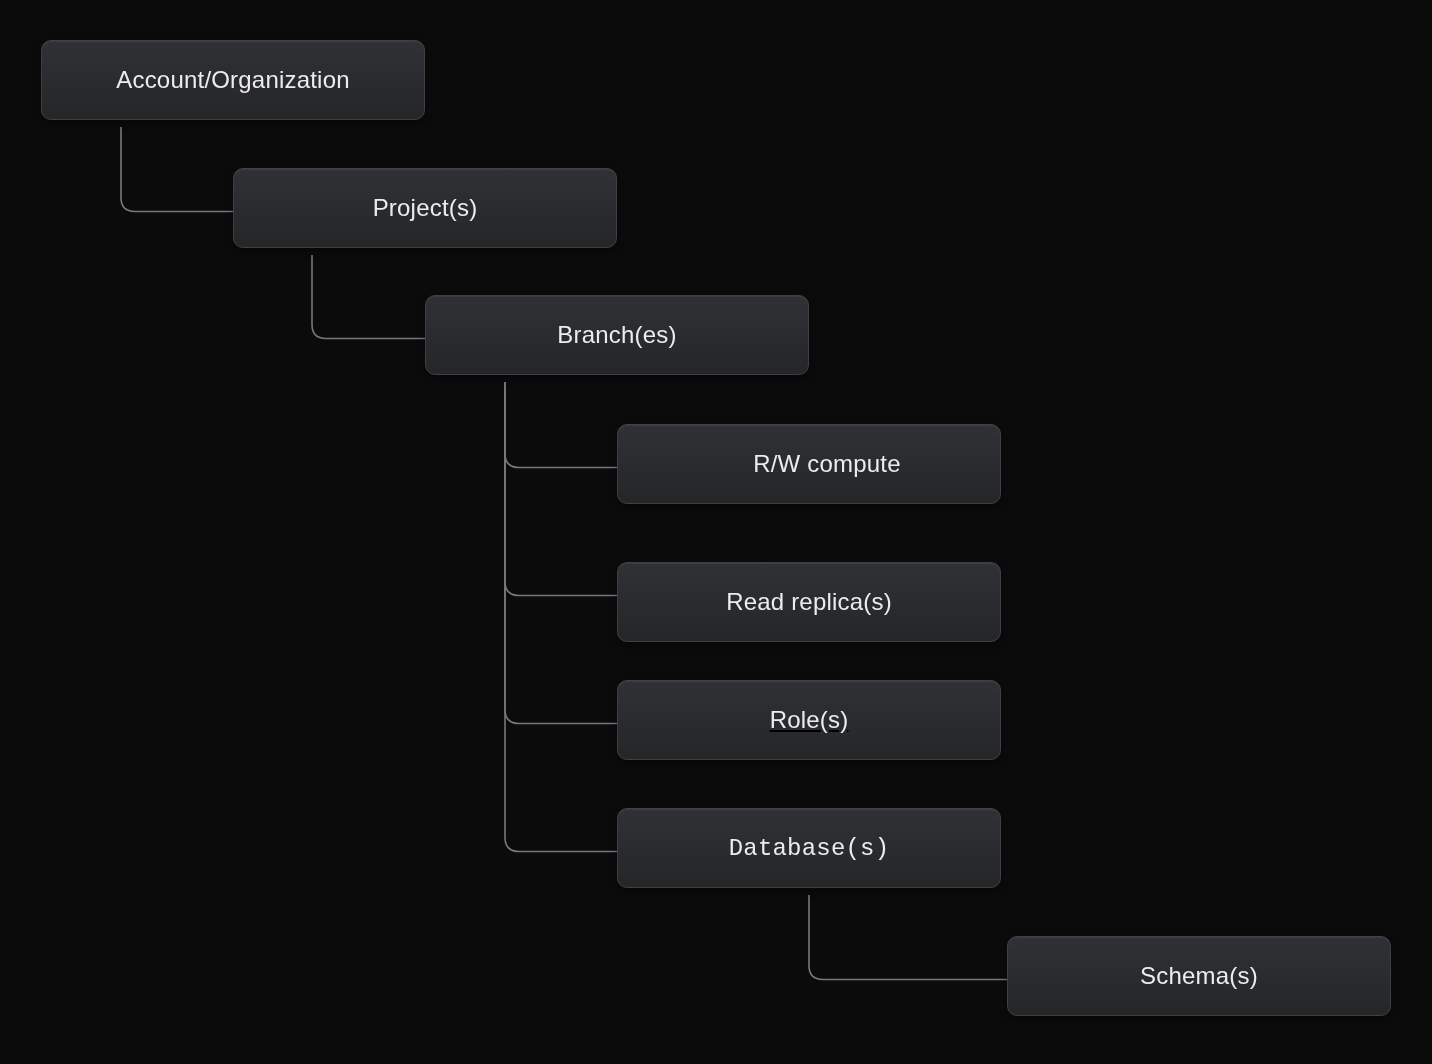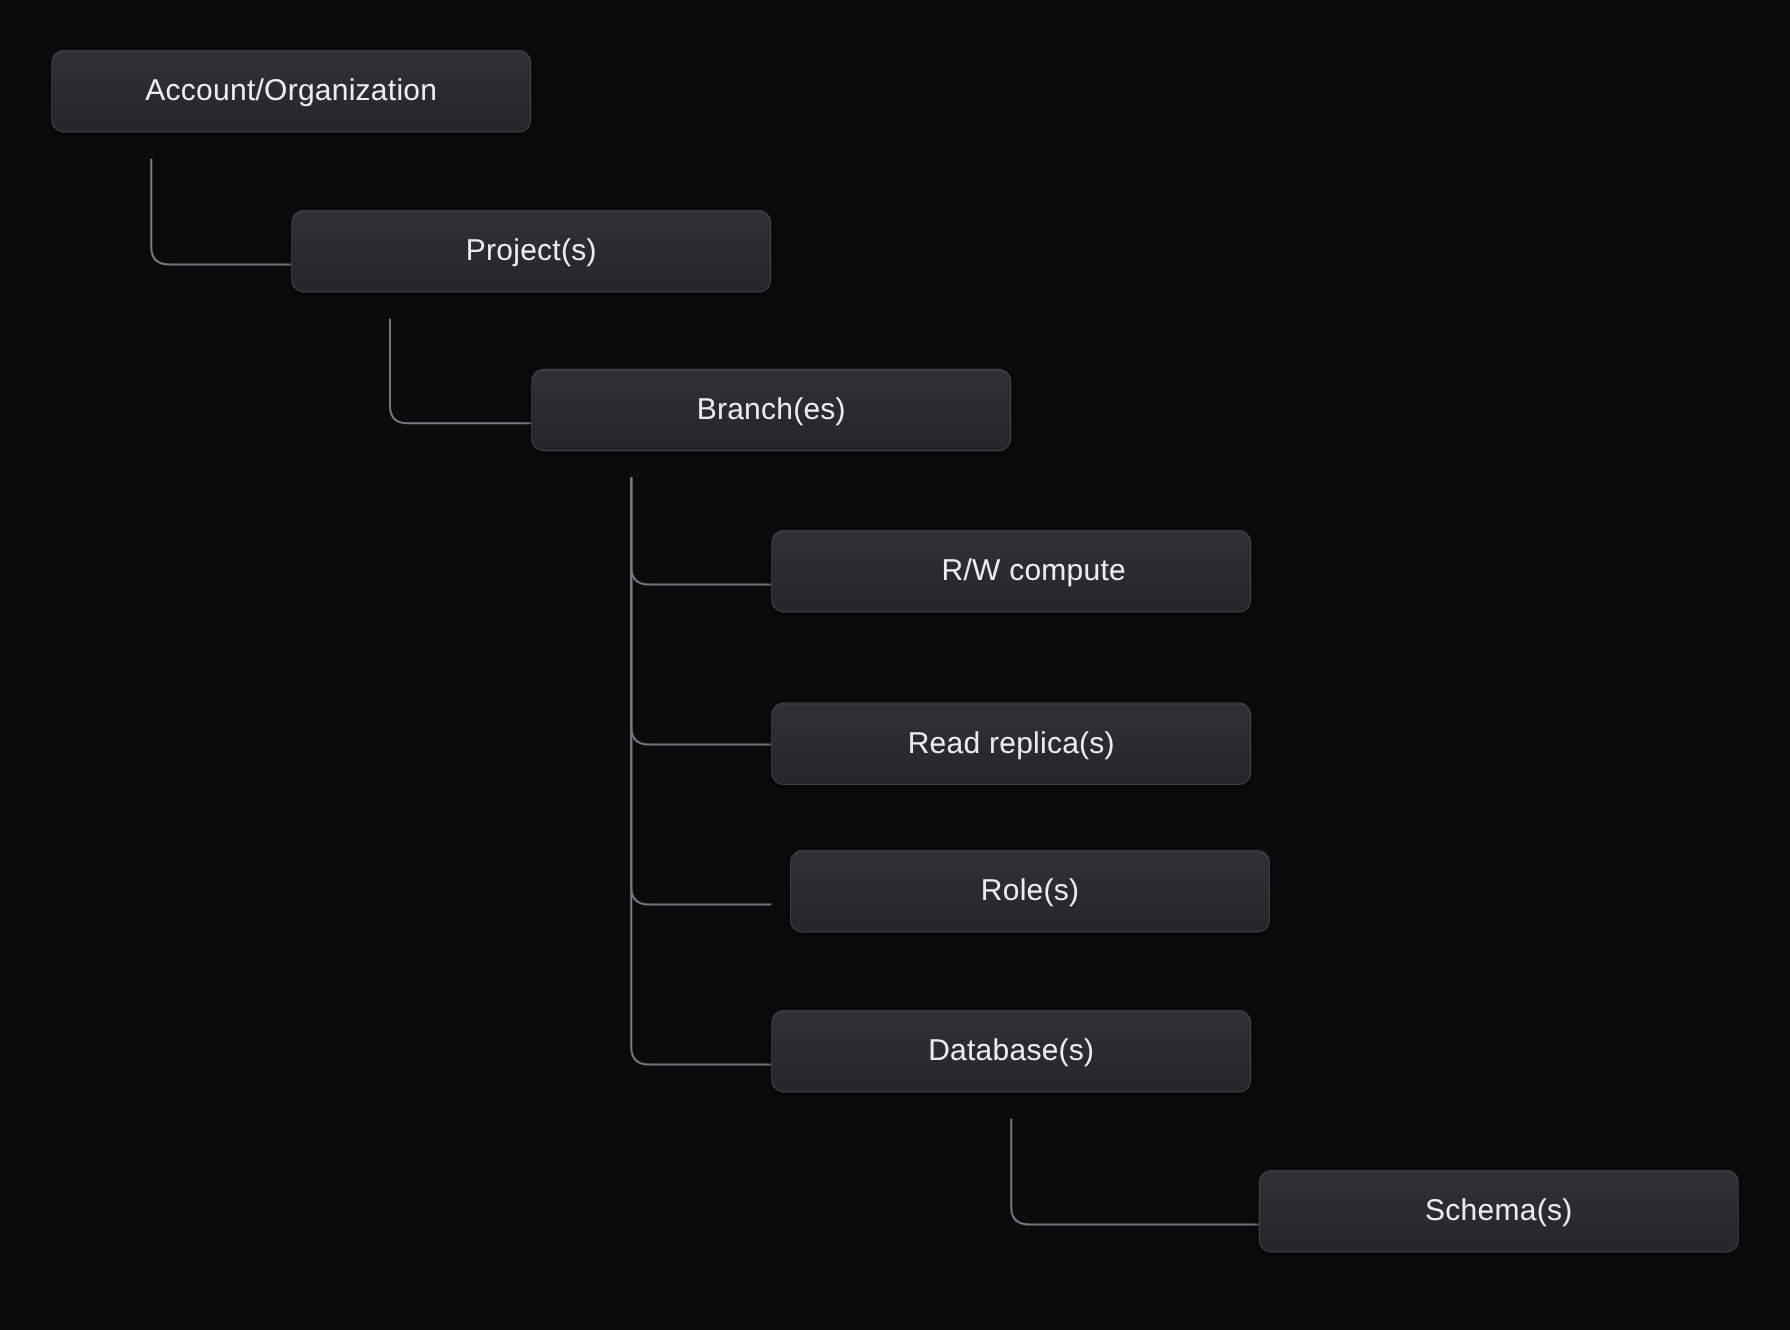--- a/index.html
+++ b/index.html
@@ -32,21 +32,21 @@
     pointer-events: none;
   }
   .edges path {
     fill: none;
     stroke: var(--connector);
     stroke-width: 1.6;
   }
   .node {
     position: absolute;
     width: 384px;
-    height: 66px;
+    height: 80px;
     display: flex;
     align-items: center;
     justify-content: center;
     border: 1px solid var(--node-border);
     border-radius: 10px;
     background: linear-gradient(180deg, var(--node-fill-top) 0%, var(--node-fill-bottom) 100%);
     box-shadow: inset 0 1px 0 rgba(255,255,255,0.06), 0 3px 8px rgba(0,0,0,0.45);
   }
   .node .label {
     color: var(--node-text);
@@ -84,25 +84,25 @@
   </div>
 
   <div class="node" style="left:617px; top:424px;padding-left:36px;">
     <span class="label">R/W compute</span>
   </div>
 
   <div class="node" style="left:617px; top:552px;margin-top:10px;">
     <span class="label">Read replica(s)</span>
   </div>
 
-  <div class="node" style="left:632px; top:680px;">
+  <div class="node" style="left:617px; top:680px;text-decoration:underline;">
     <span class="label">Role(s)</span>
   </div>
 
-  <div class="node" style="left:617px; top:808px;">
+  <div class="node" style="left:617px; top:808px;font-family:Liberation Mono, monospace;">
     <span class="label">Database(s)</span>
   </div>
 
   <div class="node" style="left:1007px;top:936px;">
     <span class="label">Schema(s)</span>
   </div>
 
 </div>
 
 </body></html>

